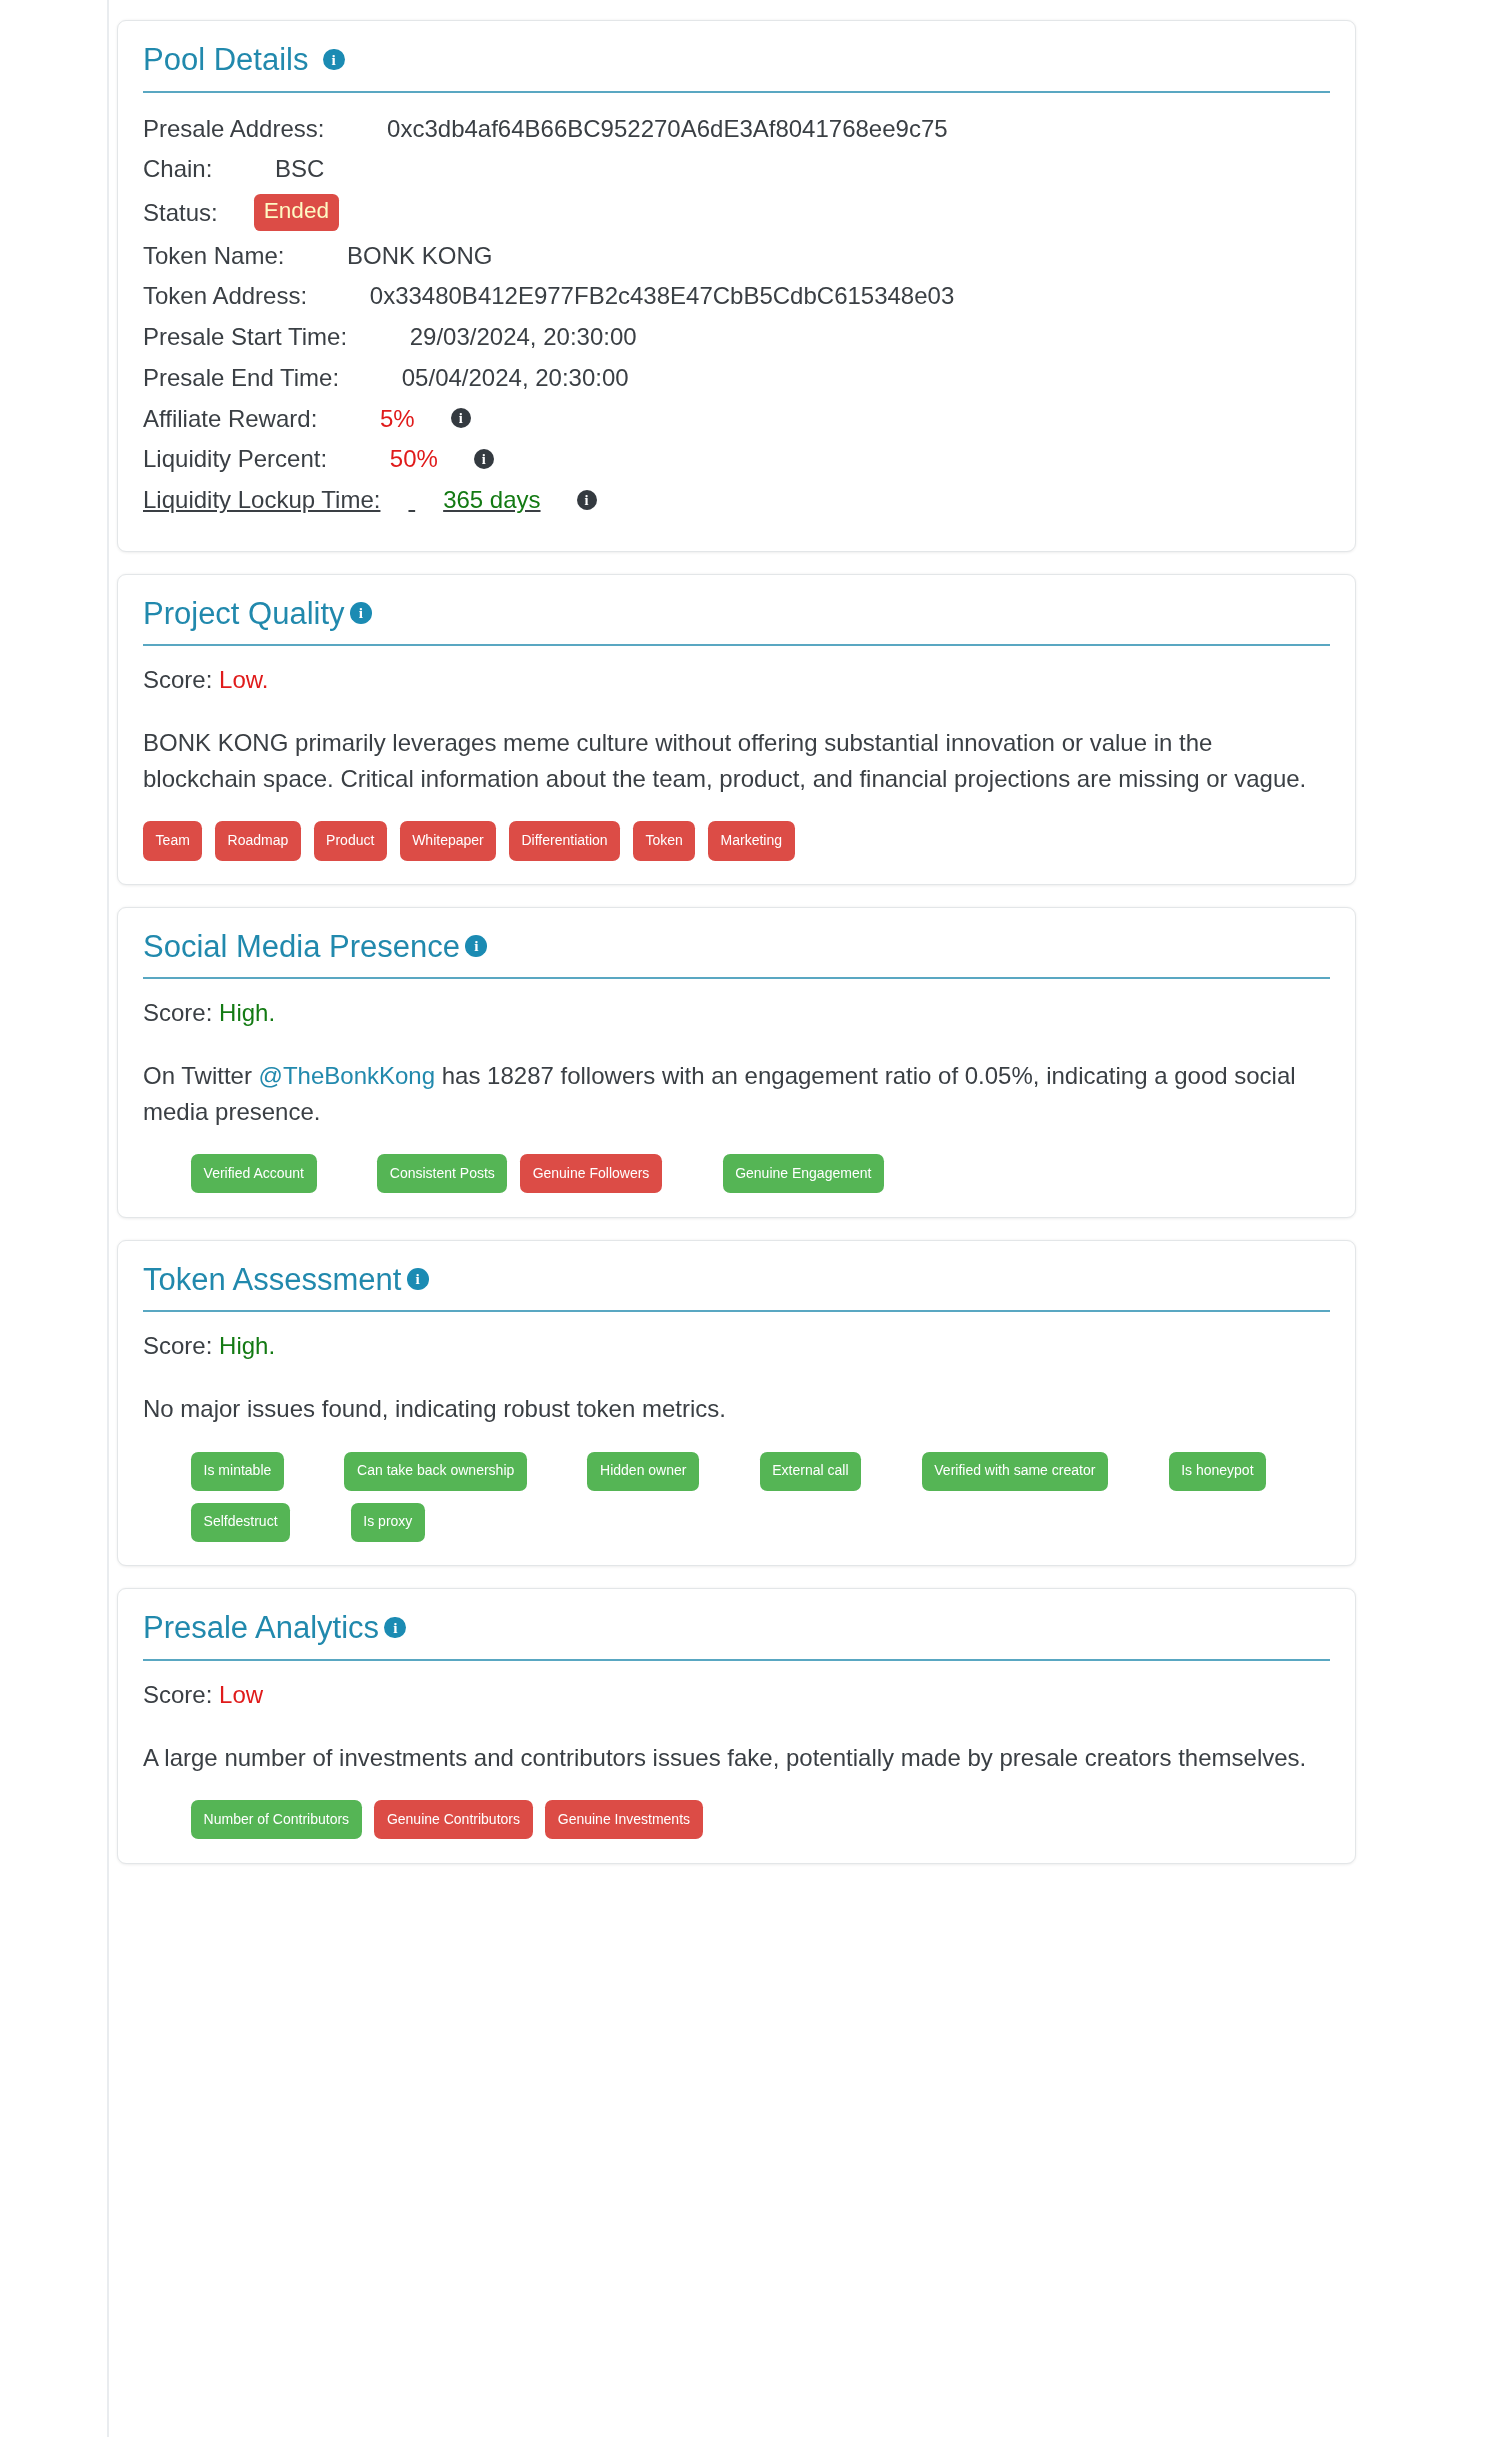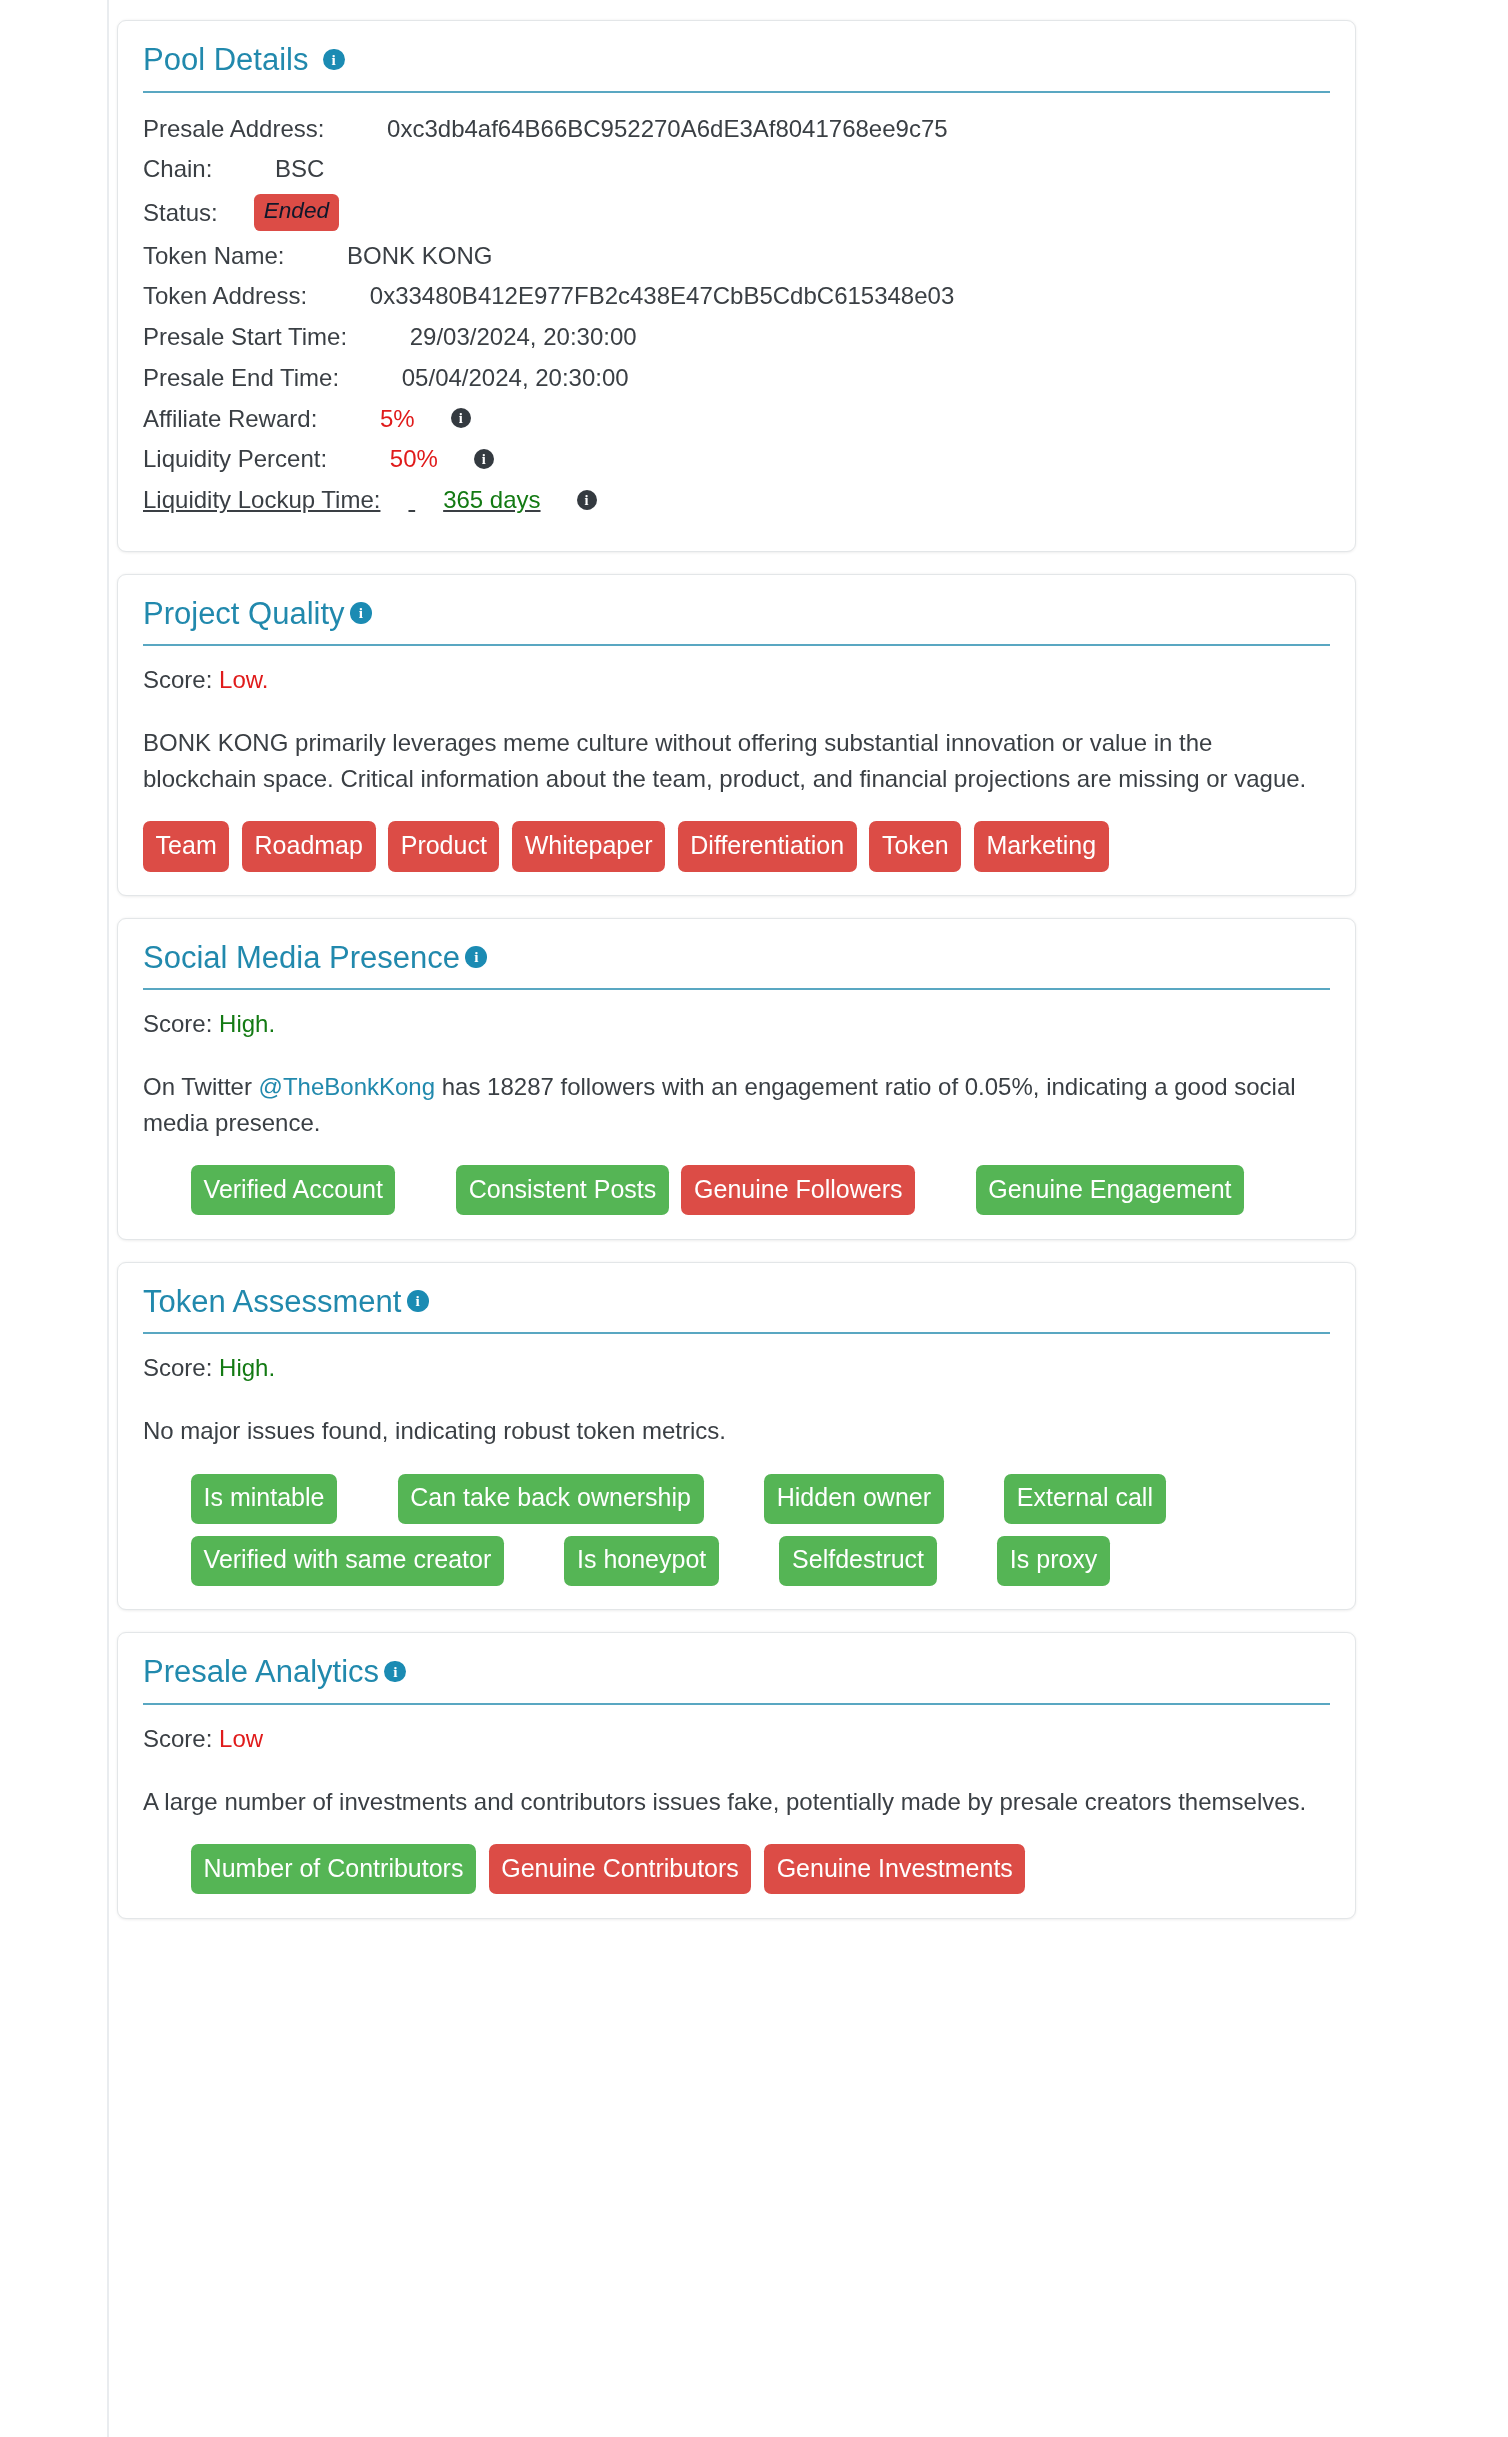--- a/index.html
+++ b/index.html
@@ -100,27 +100,26 @@
   .link {
     color: #2189ad;
     text-decoration: none;
     cursor: pointer;
   }
   .val-red { color: #e01b1b; }
   .val-green { color: #137a13; }
   .badge-ended {
     display: inline-block;
     background: #dc4c46;
-    color: #0f172a;
+    color: #fef9c3;
     font-size: 22.6px;
     line-height: 1;
     padding: 6.3px 10px 8px 10px;
     border-radius: 6.3px;
     margin-left: 8px;
-    font-style: italic;
   }
   .score-line {
     font-size: 24px;
     color: #3a3f44;
     margin: 0 0 31px 0;
   }
   .para {
     font-size: 24px;
     color: #3a3f44;
     line-height: 1.48;
@@ -128,21 +127,21 @@
     max-width: 1299px;
   }
   .tags {
     display: flex;
     flex-wrap: wrap;
     gap: 11.7px 12.6px;
   }
   .tag {
     display: inline-block;
     color: #ffffff;
-    font-size: 25px;
+    font-size: 14px;
     line-height: 1;
     padding: 11.7px 12.6px 13.5px 12.6px;
     border-radius: 7.2px;
     white-space: nowrap;
     cursor: pointer;
   }
   .tag.red { background: #dc4c46; }
   .tag.green { background: #55b555; margin-left: 48px; }
 </style>
 </head>

